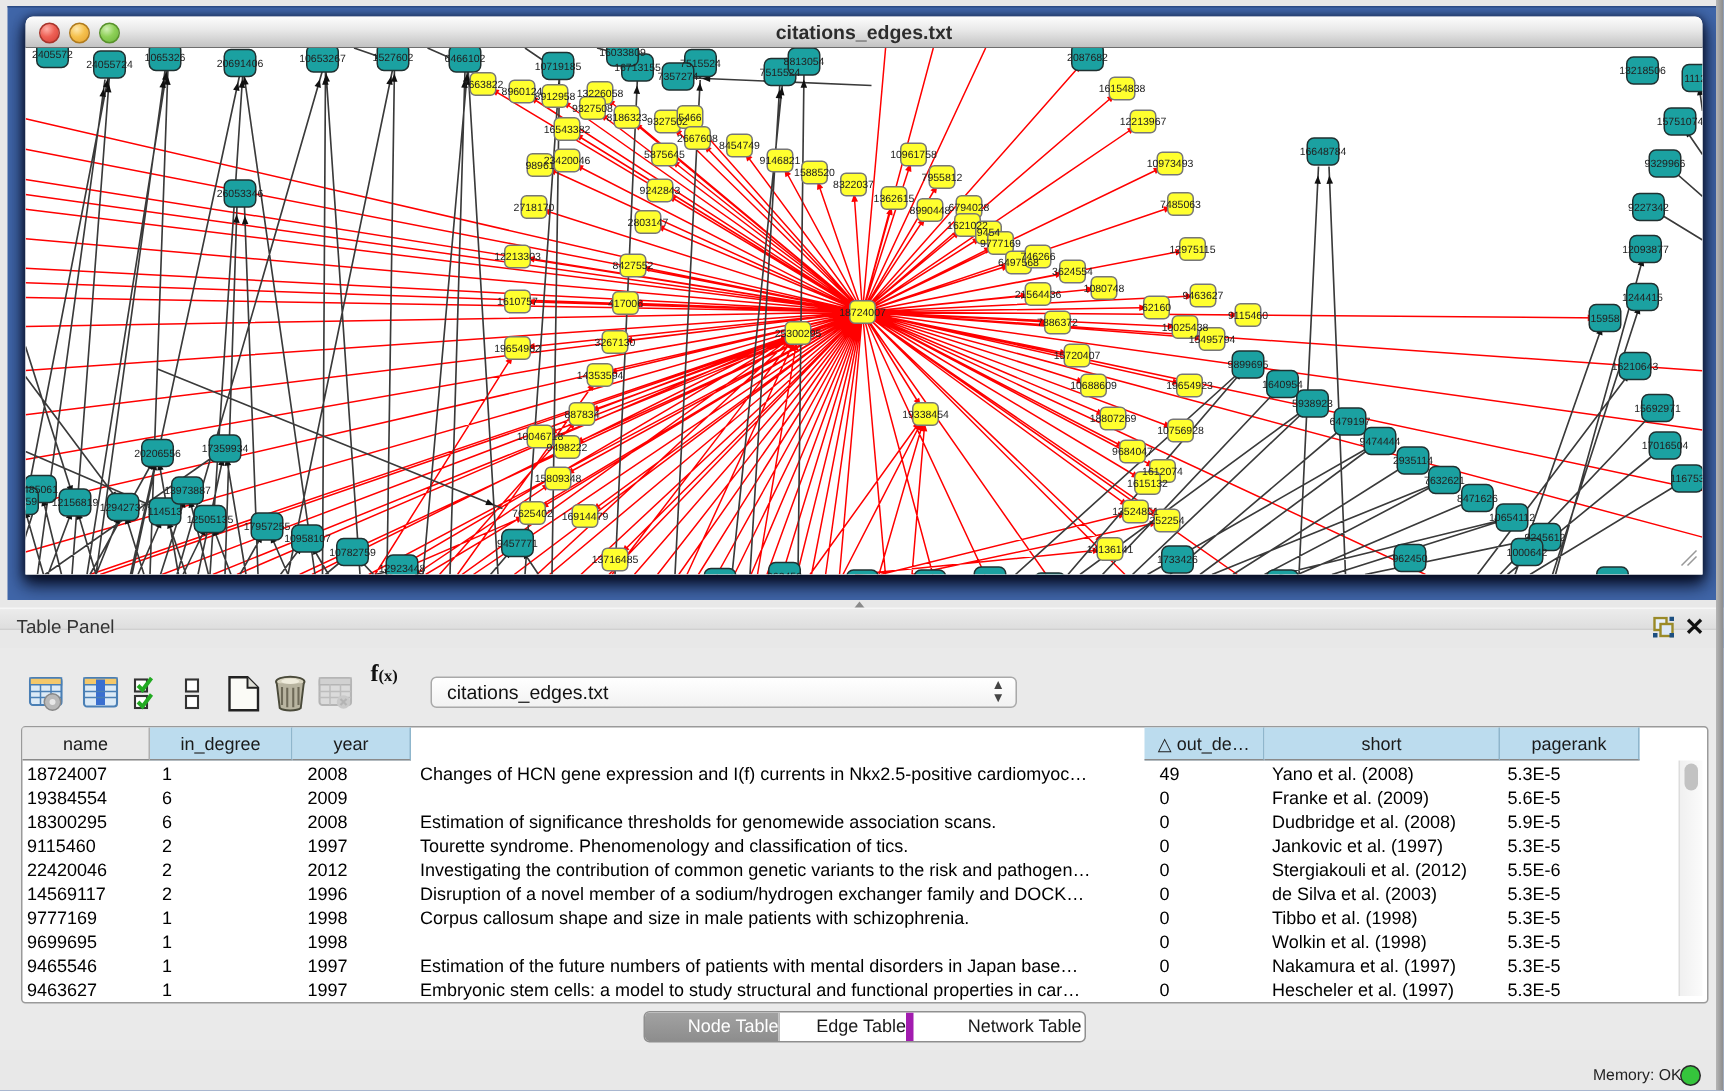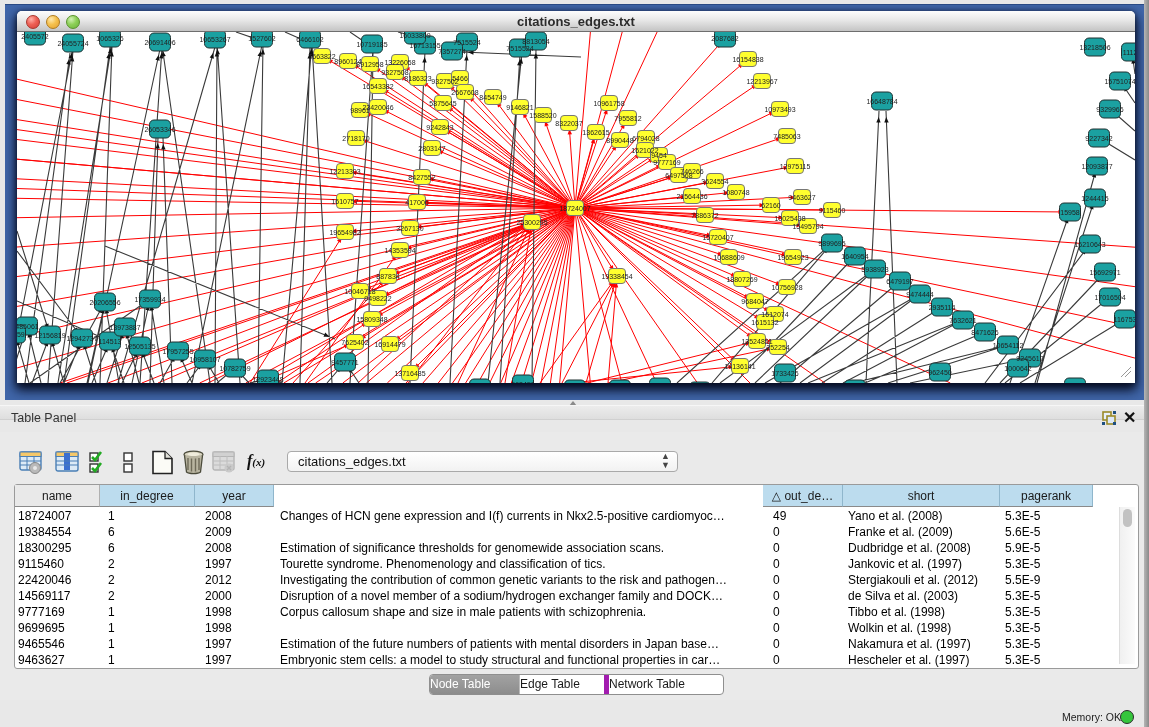--- a/index.html
+++ b/index.html
@@ -19,21 +19,21 @@
 .tpbody{position:absolute;left:0;top:432px;width:1149px;height:268px;background:#eaeaea}
 .combo{position:absolute;left:287px;top:19px;width:391px;height:21px;background:linear-gradient(#fff,#f2f2f2);border:1px solid #a9a9a9;border-radius:4px;box-sizing:border-box;font-size:13px;color:#111;line-height:19px;padding-left:10px}
 .combo .ar{position:absolute;right:7px;top:0;font-size:9px;color:#444;line-height:9px}
 .tblbox{position:absolute;left:14px;top:52px;width:1123px;height:183px;background:#fff;border:1px solid #9a9a9a;border-radius:3px}
 .thead{position:absolute;left:0;top:0;height:22px;background:#bcdcee;border-right:1px solid #8fb6cc;box-sizing:border-box;font-size:12px;color:#1a1a1a;text-align:center;line-height:22px;border-bottom:1px solid #8a8a8a}
 .thead.gray{background:#e9e9e9;border-right:1px solid #b0b0b0}
 .trow{position:absolute;font-size:12px;color:#000;white-space:nowrap;height:16px;line-height:16px}
 .sb{position:absolute;left:1104px;top:22px;width:15px;height:157px;background:linear-gradient(90deg,#f0f0f0,#fbfbfb);border-left:1px solid #ddd}
 .sb .th{position:absolute;left:2.5px;top:2px;width:9px;height:18px;background:#c2c2c2;border-radius:5px}
 .tabs{position:absolute;left:429px;top:242px;height:19px;border:1px solid #8f8f8f;border-radius:4px;background:#fff;overflow:hidden;font-size:12px}
-.seg{float:left;height:19px;line-height:19px;text-align:left;color:#1a1a1a}
+.seg{float:left;height:19px;line-height:19px;text-align:right;color:#1a1a1a}
 .seg.sel{background:linear-gradient(#a2a2a2,#8d8d8d);color:#fff}
 .seg.mid{border-left:1px solid #bbb;border-right:5px solid #a21caf}
 .status{position:absolute;left:0;top:700px;width:1149px;height:27px;background:#e8e8e8}
 .status .m{position:absolute;left:1062px;top:11px;font-size:10.5px;color:#222}
 .status .dot{position:absolute;left:1120px;top:10px;width:12px;height:12px;border-radius:50%;background:#35c53c;border:1.5px solid #2a2a2a}
 .ticon{position:absolute;top:18px}
 </style></head>
 <body>
 <div class="desktop">
  <div class="macwin">
@@ -559,21 +559,21 @@
       <path d="M6 8v12M9.5 8.5v13M13.5 8.5v13M17 8v12" stroke="#6e6a58" stroke-width="1.4"></path>
       <ellipse cx="11.5" cy="4.2" rx="6" ry="1.8" fill="#efecdc"></ellipse>
     </svg>
 <svg class="ticon" style="left:212px" width="24" height="25" opacity="0.55">
       <rect x="1" y="2" width="21" height="18" rx="2" fill="#cfcfcf" stroke="#8a8a8a" stroke-width="1.4"></rect>
       <rect x="1" y="2" width="21" height="4.5" fill="#bdbdbd" stroke="#8a8a8a" stroke-width="1"></rect>
       <path d="M1 11h21M1 15h21M8 6v14M15 6v14" stroke="#9a9a9a" stroke-width="1"></path>
       <circle cx="17" cy="18" r="4.5" fill="#b0b0b0"></circle>
       <path d="M15 16l4 4M19 16l-4 4" stroke="#888" stroke-width="1.4"></path>
     </svg>
-<div class="ticon" style="left:247px;top:20px;font-size:16px;color:#111;font-style:italic;font-family:'Liberation Serif',serif"><b>f</b><span style="font-size:11px"><b>(x)</b></span></div>
+<div class="ticon" style="left:247px;top:9px;font-size:16px;color:#111;font-family:'Liberation Serif',serif"><b>f</b><span style="font-size:11px"><b>(x)</b></span></div>
 <div class="combo">citations_edges.txt<div class="ar">▲<br>▼</div></div>
 <div class="tblbox">
 <div class="thead gray" style="left:0px;width:85px">name</div>
 <div class="thead" style="left:85px;width:95px">in_degree</div>
 <div class="thead" style="left:180px;width:79px">year</div>
 <div class="thead" style="left:748px;width:80px">△ out_de…</div>
 <div class="thead" style="left:828px;width:157px">short</div>
 <div class="thead" style="left:985px;width:93px">pagerank</div>
 <div class="trow" style="left:3px;top:23px">18724007</div>
 <div class="trow" style="left:93px;top:23px">1</div>
@@ -601,24 +601,24 @@
 <div class="trow" style="left:265px;top:71px">Tourette syndrome. Phenomenology and classification of tics.</div>
 <div class="trow" style="left:758px;top:71px">0</div>
 <div class="trow" style="left:833px;top:71px">Jankovic et al. (1997)</div>
 <div class="trow" style="left:990px;top:71px">5.3E‑5</div>
 <div class="trow" style="left:3px;top:87px">22420046</div>
 <div class="trow" style="left:93px;top:87px">2</div>
 <div class="trow" style="left:190px;top:87px">2012</div>
 <div class="trow" style="left:265px;top:87px">Investigating the contribution of common genetic variants to the risk and pathogen…</div>
 <div class="trow" style="left:758px;top:87px">0</div>
 <div class="trow" style="left:833px;top:87px">Stergiakouli et al. (2012)</div>
-<div class="trow" style="left:990px;top:87px">5.5E‑9</div>
+<div class="trow" style="left:990px;top:87px">5.5E‑6</div>
 <div class="trow" style="left:3px;top:103px">14569117</div>
 <div class="trow" style="left:93px;top:103px">2</div>
-<div class="trow" style="left:190px;top:103px">2000</div>
+<div class="trow" style="left:190px;top:103px">1996</div>
 <div class="trow" style="left:265px;top:103px">Disruption of a novel member of a sodium/hydrogen exchanger family and DOCK…</div>
 <div class="trow" style="left:758px;top:103px">0</div>
 <div class="trow" style="left:833px;top:103px">de Silva et al. (2003)</div>
 <div class="trow" style="left:990px;top:103px">5.3E‑5</div>
 <div class="trow" style="left:3px;top:119px">9777169</div>
 <div class="trow" style="left:93px;top:119px">1</div>
 <div class="trow" style="left:190px;top:119px">1998</div>
 <div class="trow" style="left:265px;top:119px">Corpus callosum shape and size in male patients with schizophrenia.</div>
 <div class="trow" style="left:758px;top:119px">0</div>
 <div class="trow" style="left:833px;top:119px">Tibbo et al. (1998)</div>

